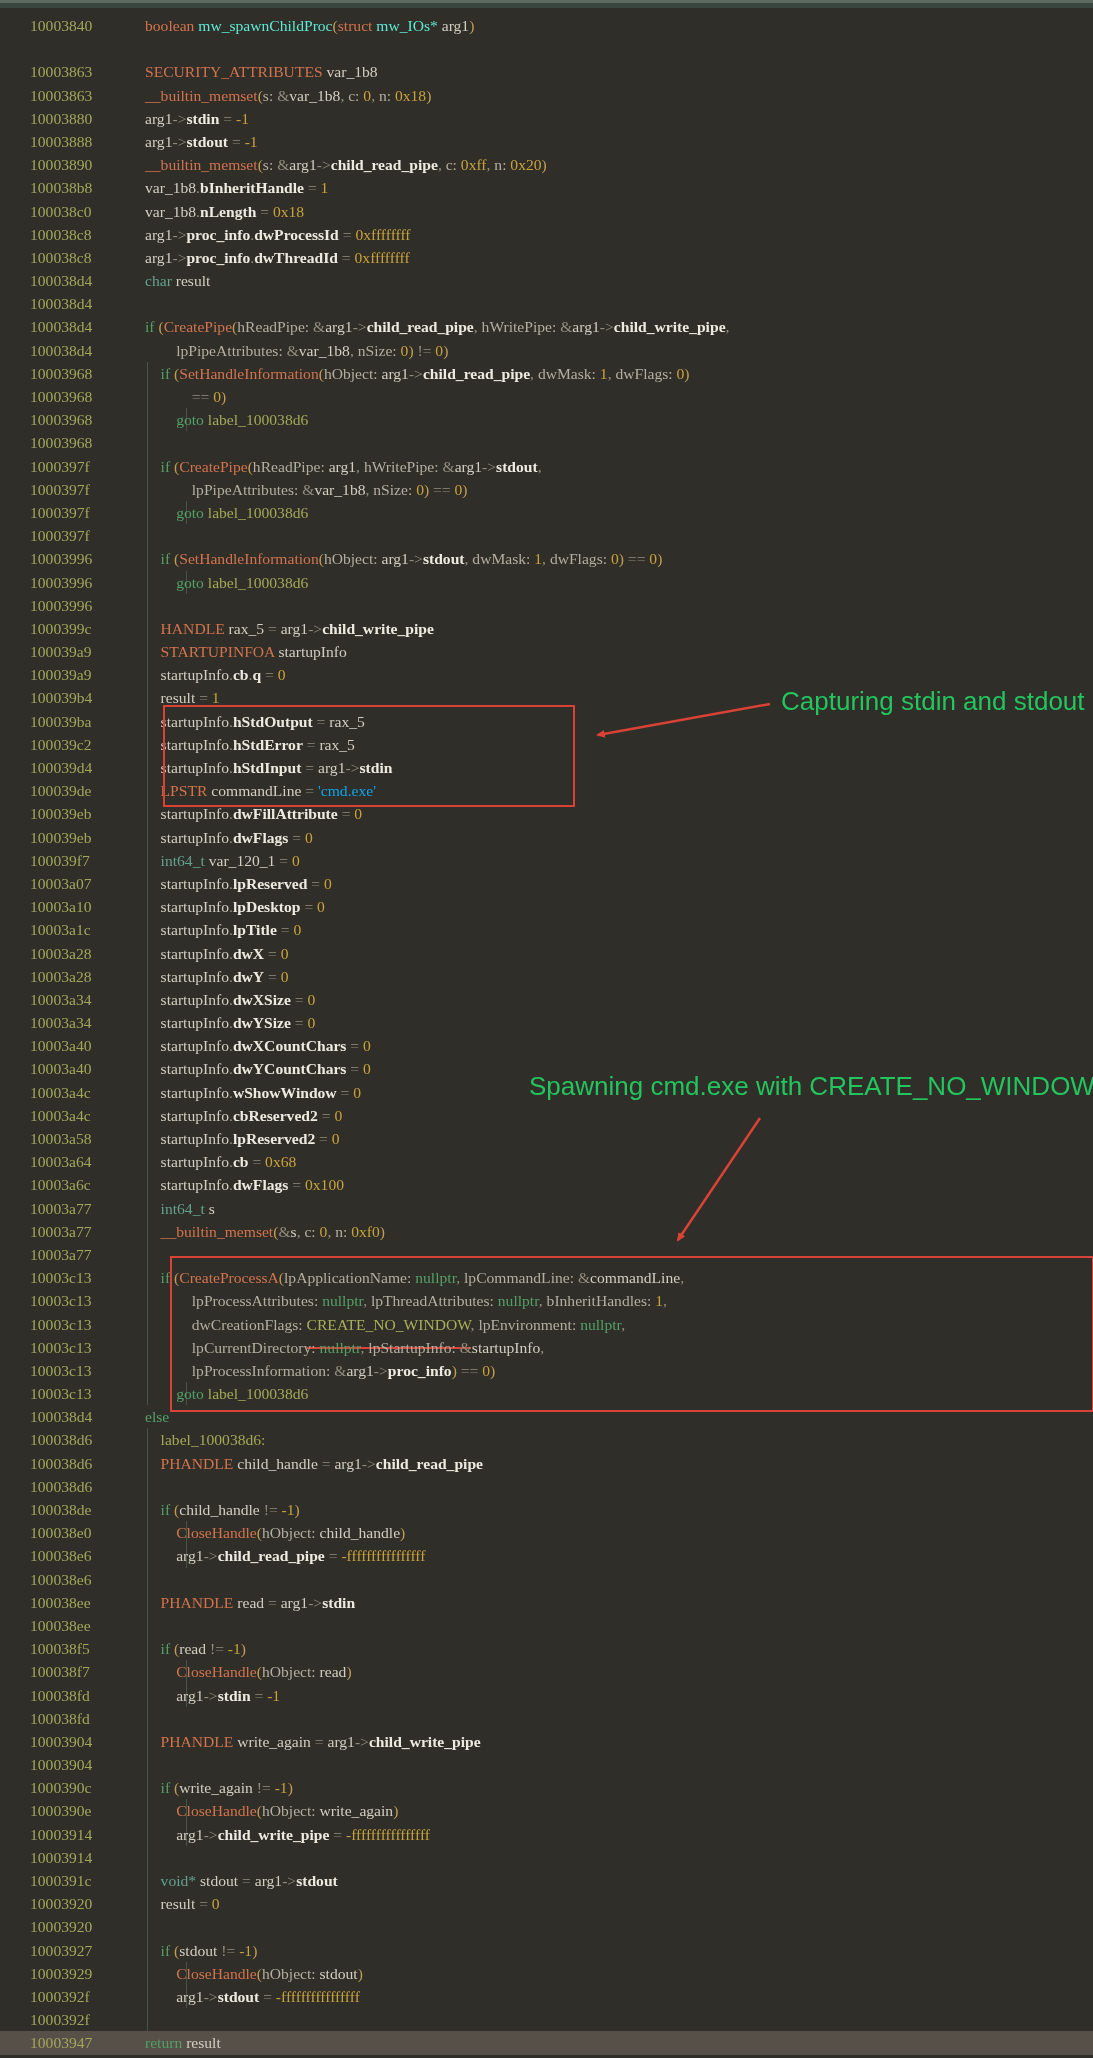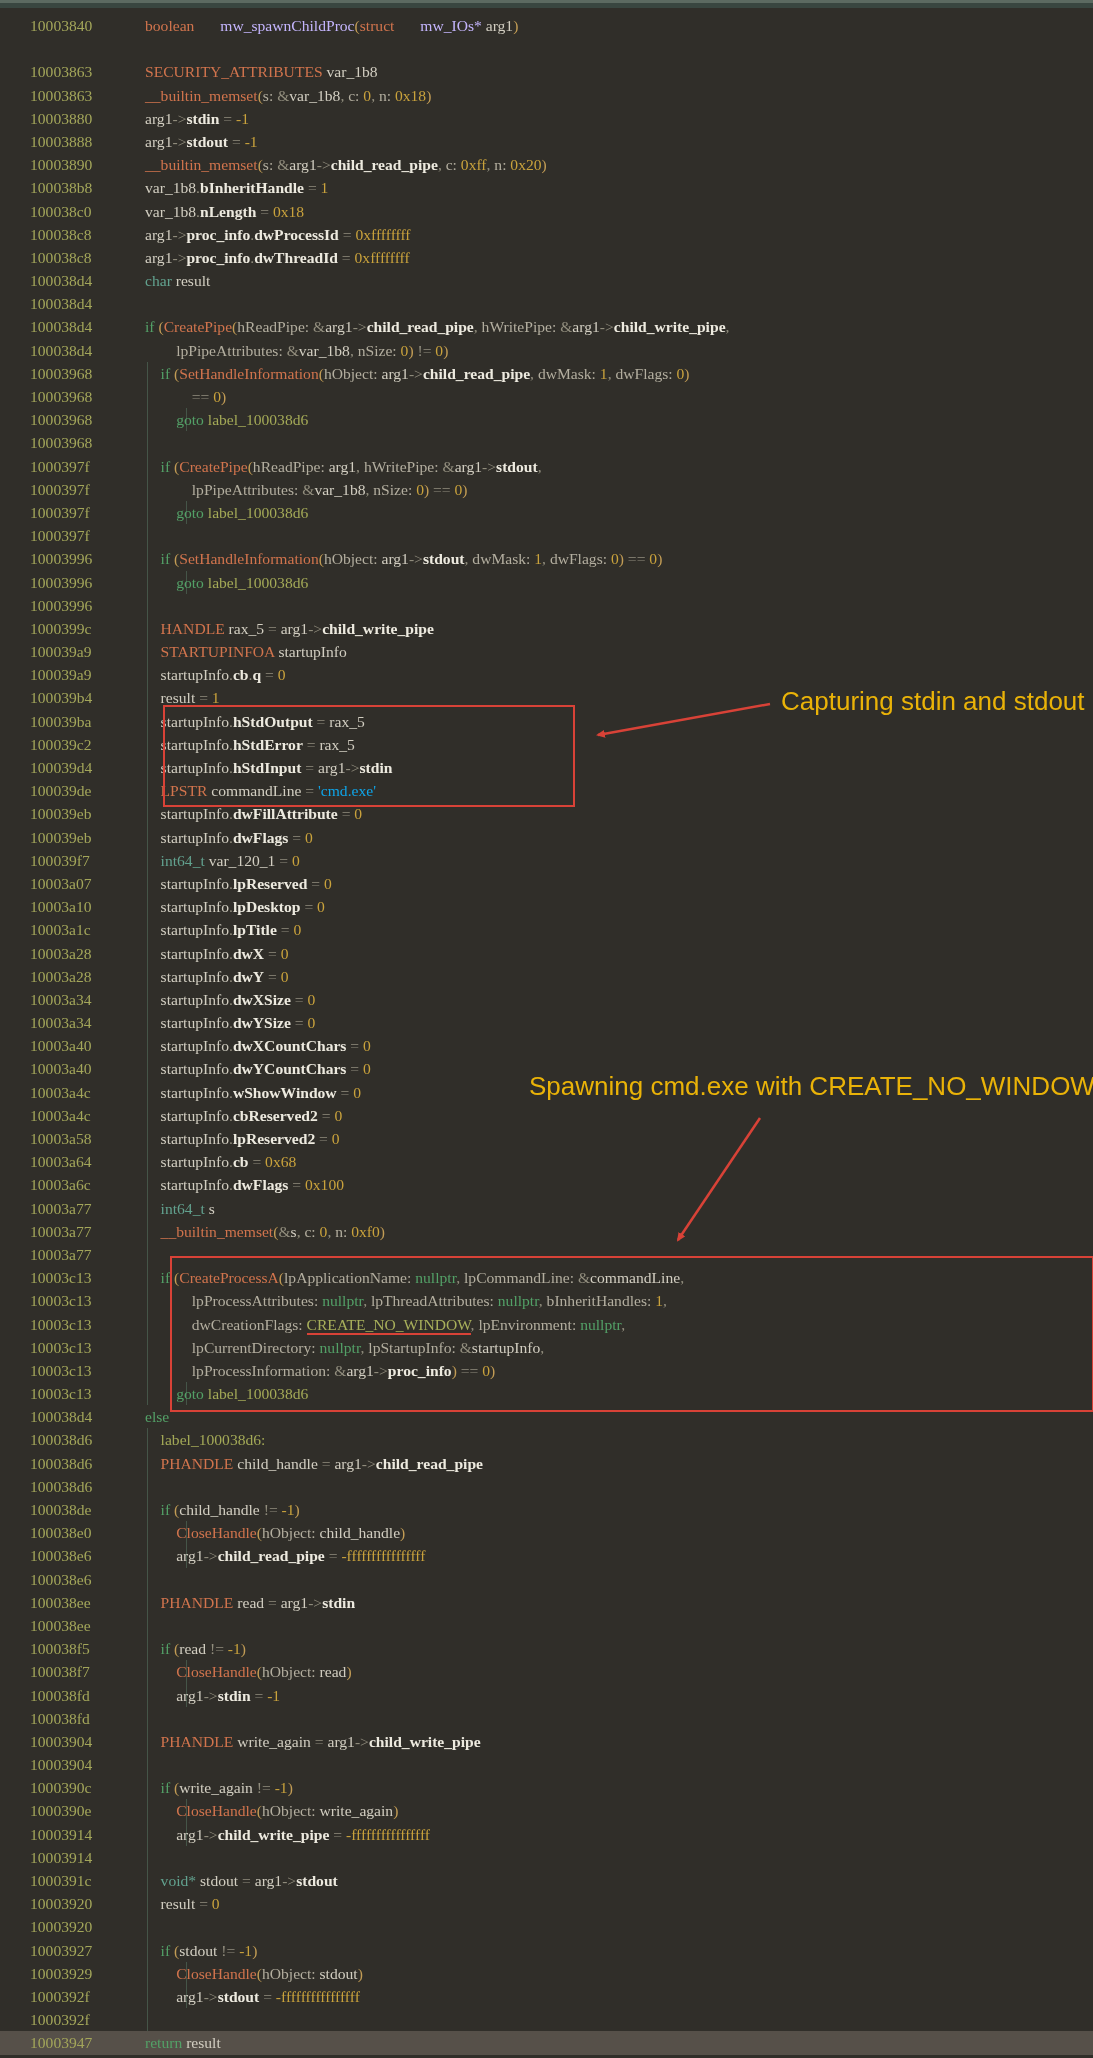--- a/index.html
+++ b/index.html
@@ -19,26 +19,26 @@
   .t-var{color:#d2cec1;}
   .t-fld{color:#edeadf;font-weight:bold;}
   .t-op{color:#928e7e;}
   .t-prm{color:#b3ae9f;}
   .t-par{color:#c29c55;}
   .t-num{color:#c9a23c;}
   .t-str{color:#0ea5e9;}
   .t-kw{color:#53a067;}
   .t-orange{color:#d1744d;}
   .t-teal{color:#62a28f;}
-  .t-g2{color:#c4b5fd;margin-left:22px;}
+  .t-g2{color:#5eead4;}
   .t-lbl{color:#a3a957;}
-  .t-enum{color:#a8b05b;border-bottom:2px solid #d84237;padding-bottom:0;}
+  .t-enum{color:#a8b05b;border-bottom:2px solid #d84237;padding-bottom:14px;}
   .overlay{position:absolute;left:0;top:0;width:1093px;height:2058px;pointer-events:none;}
   .redbox{position:absolute;border:2px solid #d84237;}
-  .annot{position:absolute;font-family:"Liberation Sans",sans-serif;color:#eab308;white-space:nowrap;}
+  .annot{position:absolute;font-family:"Liberation Sans",sans-serif;color:#22c55e;white-space:nowrap;}
   #arrow-svg{position:absolute;left:0;top:0;width:1093px;height:2058px;}
 </style>
 </head>
 <body>
 
 <div class="topbar"></div>
 
 <div id="listing">
     <div class="row"><span class="addr">10003840</span><span class="codetext"><span class="t-orange">boolean </span><span class="t-g2">mw_spawnChildProc</span><span class="t-par">(</span><span class="t-orange">struct </span><span class="t-g2">mw_IOs*</span><span class="t-var"> arg1</span><span class="t-par">)</span></span></div>
     <div class="row"><span class="addr"></span><span class="codetext"></span></div>

